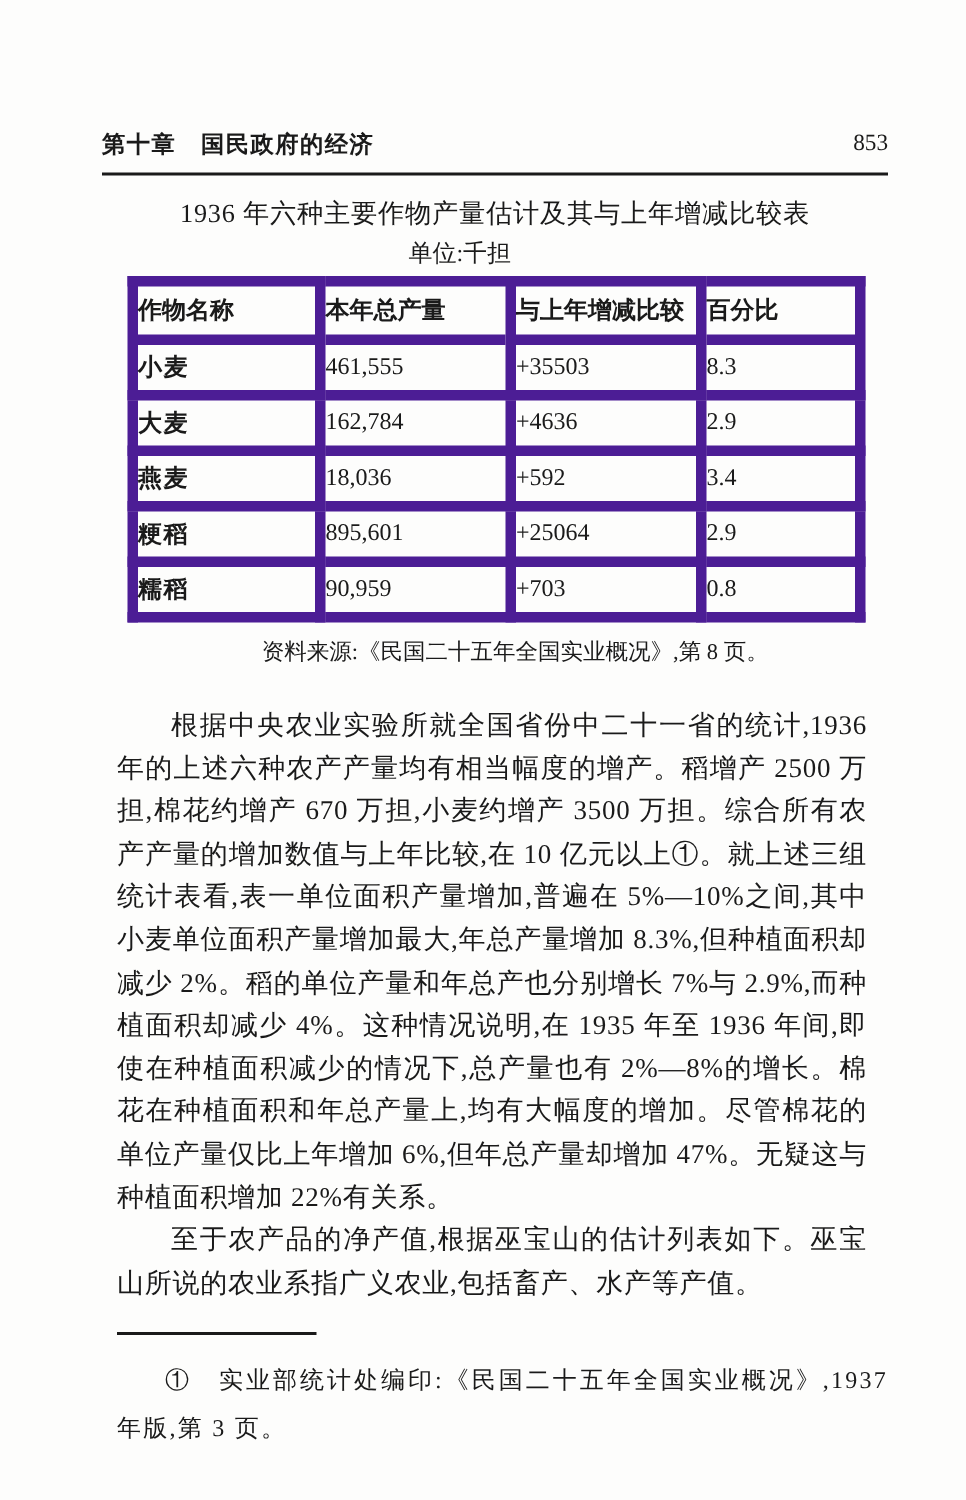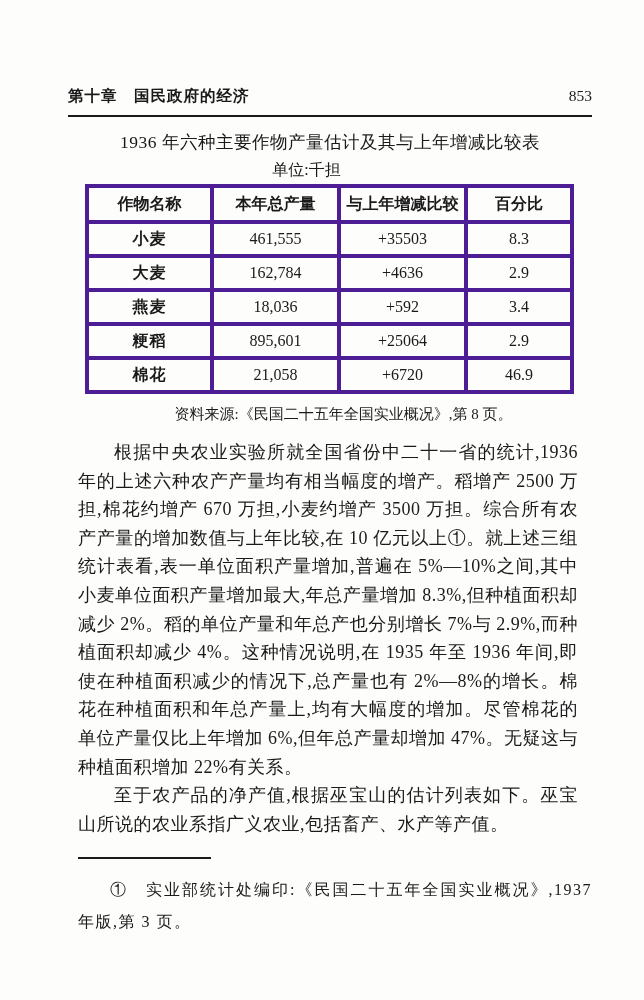--- a/index.html
+++ b/index.html
@@ -52,22 +52,22 @@
     line-height: 22px;
   }
   table.crops {
     border-collapse: collapse;
     table-layout: fixed;
     width: 485px;
     margin: 3px 0 0 17px;
     border: 2px solid #1a1a1a;
   }
   table.crops th, table.crops td {
-    border: 4px solid #4c1d95;
-    text-align: center;
+    border: 7px solid #4c1d95;
+    text-align: left;
     font-size: 16px;
     padding: 0;
     height: 30px;
     vertical-align: middle;
   }
   table.crops th {
     font-weight: bold;
     height: 32px;
     border-bottom: 2px solid #1a1a1a;
   }
@@ -86,21 +86,21 @@
   .para {
     font-size: 18px;
     line-height: 28.6px;
     text-align: justify;
     text-justify: inter-ideograph;
     text-indent: 2em;
     letter-spacing: 0.5px;
     padding: 0 14px 0 10px;
     margin: 0;
   }
-  .para-first { margin-top: 14px; }
+  .para-first { margin-top: 24px; }
   .footnote-rule {
     border: none;
     border-top: 2px solid #1a1a1a;
     width: 133px;
     margin: 19px 0 0 10px;
   }
   .footnote {
     font-size: 16px;
     line-height: 32px;
     text-align: justify;
@@ -161,24 +161,24 @@
         <td>+592</td>
         <td>3.4</td>
       </tr>
       <tr>
         <td class="crop-name">粳稻</td>
         <td>895,601</td>
         <td>+25064</td>
         <td>2.9</td>
       </tr>
       <tr>
-        <td class="crop-name">棉花</td>
-        <td>21,058</td>
-        <td>+6720</td>
-        <td>46.9</td>
+        <td class="crop-name">糯稻</td>
+        <td>90,959</td>
+        <td>+703</td>
+        <td>0.8</td>
       </tr>
     </tbody>
   </table>
 
   <div class="source-note">资料来源:《民国二十五年全国实业概况》,第 8 页。</div>
 
   <p class="para para-first">根据中央农业实验所就全国省份中二十一省的统计,1936 年的上述六种农产产量均有相当幅度的增产。稻增产 2500 万担,棉花约增产 670 万担,小麦约增产 3500 万担。综合所有农产产量的增加数值与上年比较,在 10 亿元以上①。就上述三组统计表看,表一单位面积产量增加,普遍在 5%—10%之间,其中小麦单位面积产量增加最大,年总产量增加 8.3%,但种植面积却减少 2%。稻的单位产量和年总产也分别增长 7%与 2.9%,而种植面积却减少 4%。这种情况说明,在 1935 年至 1936 年间,即使在种植面积减少的情况下,总产量也有 2%—8%的增长。棉花在种植面积和年总产量上,均有大幅度的增加。尽管棉花的单位产量仅比上年增加 6%,但年总产量却增加 47%。无疑这与种植面积增加 22%有关系。</p>
 
   <p class="para">至于农产品的净产值,根据巫宝山的估计列表如下。巫宝山所说的农业系指广义农业,包括畜产、水产等产值。</p>
 

